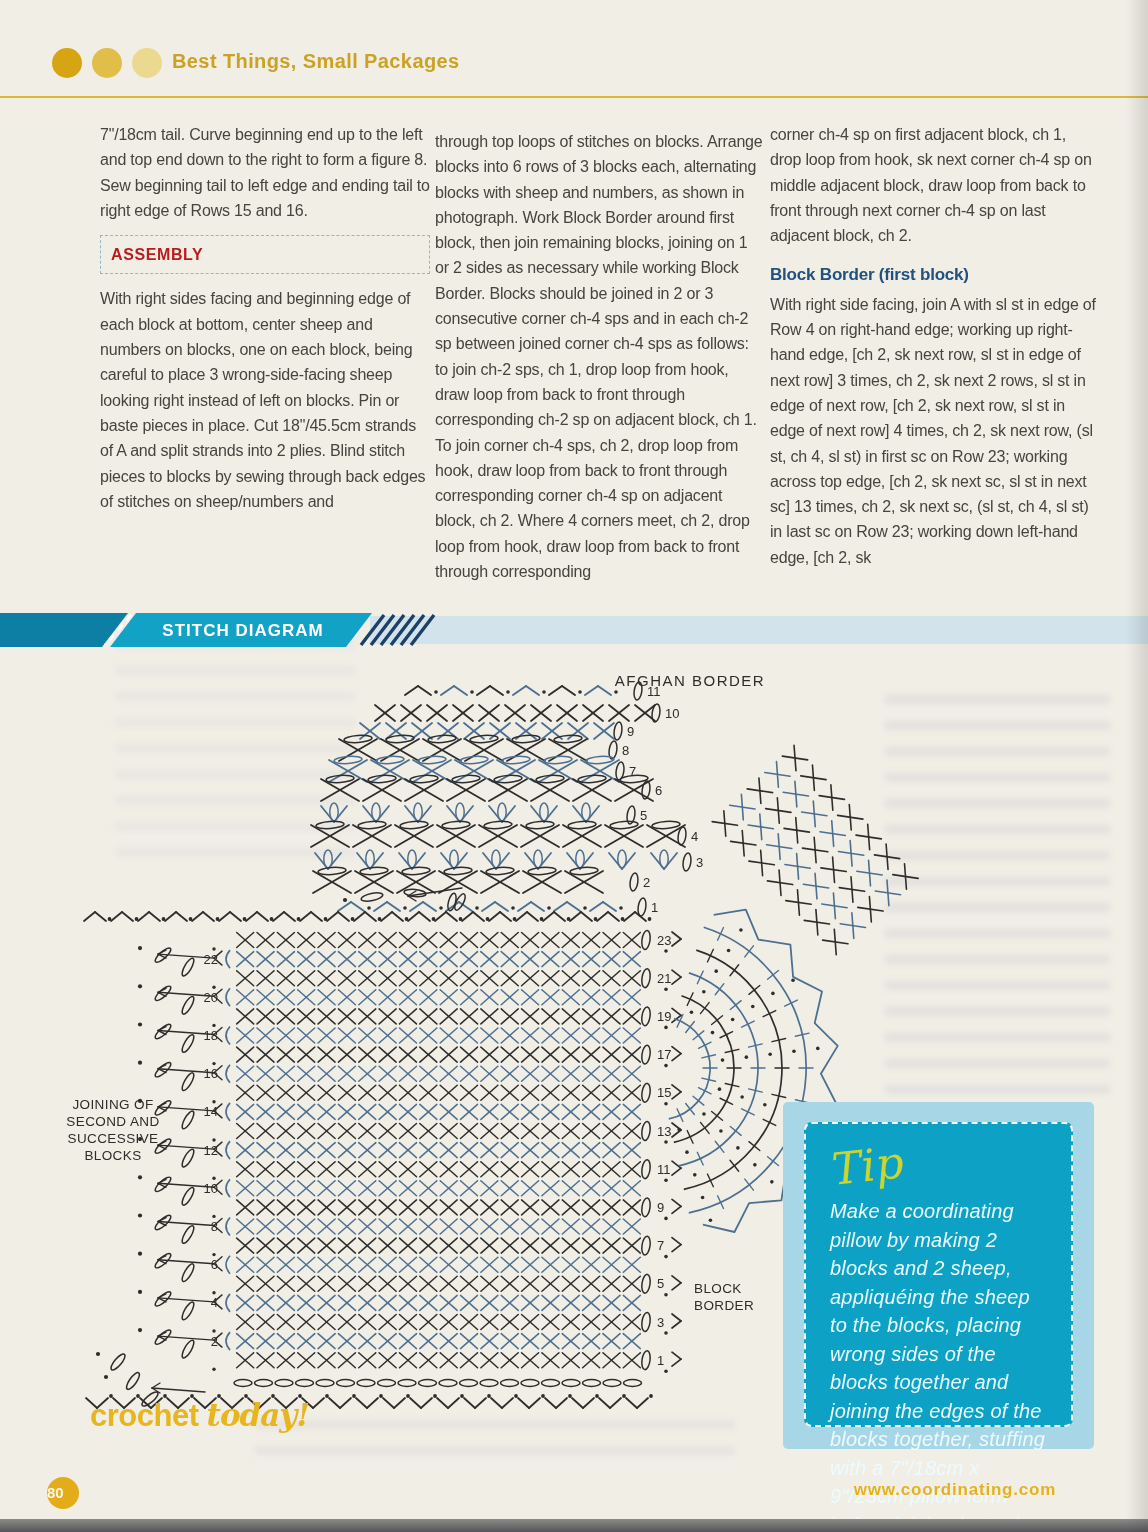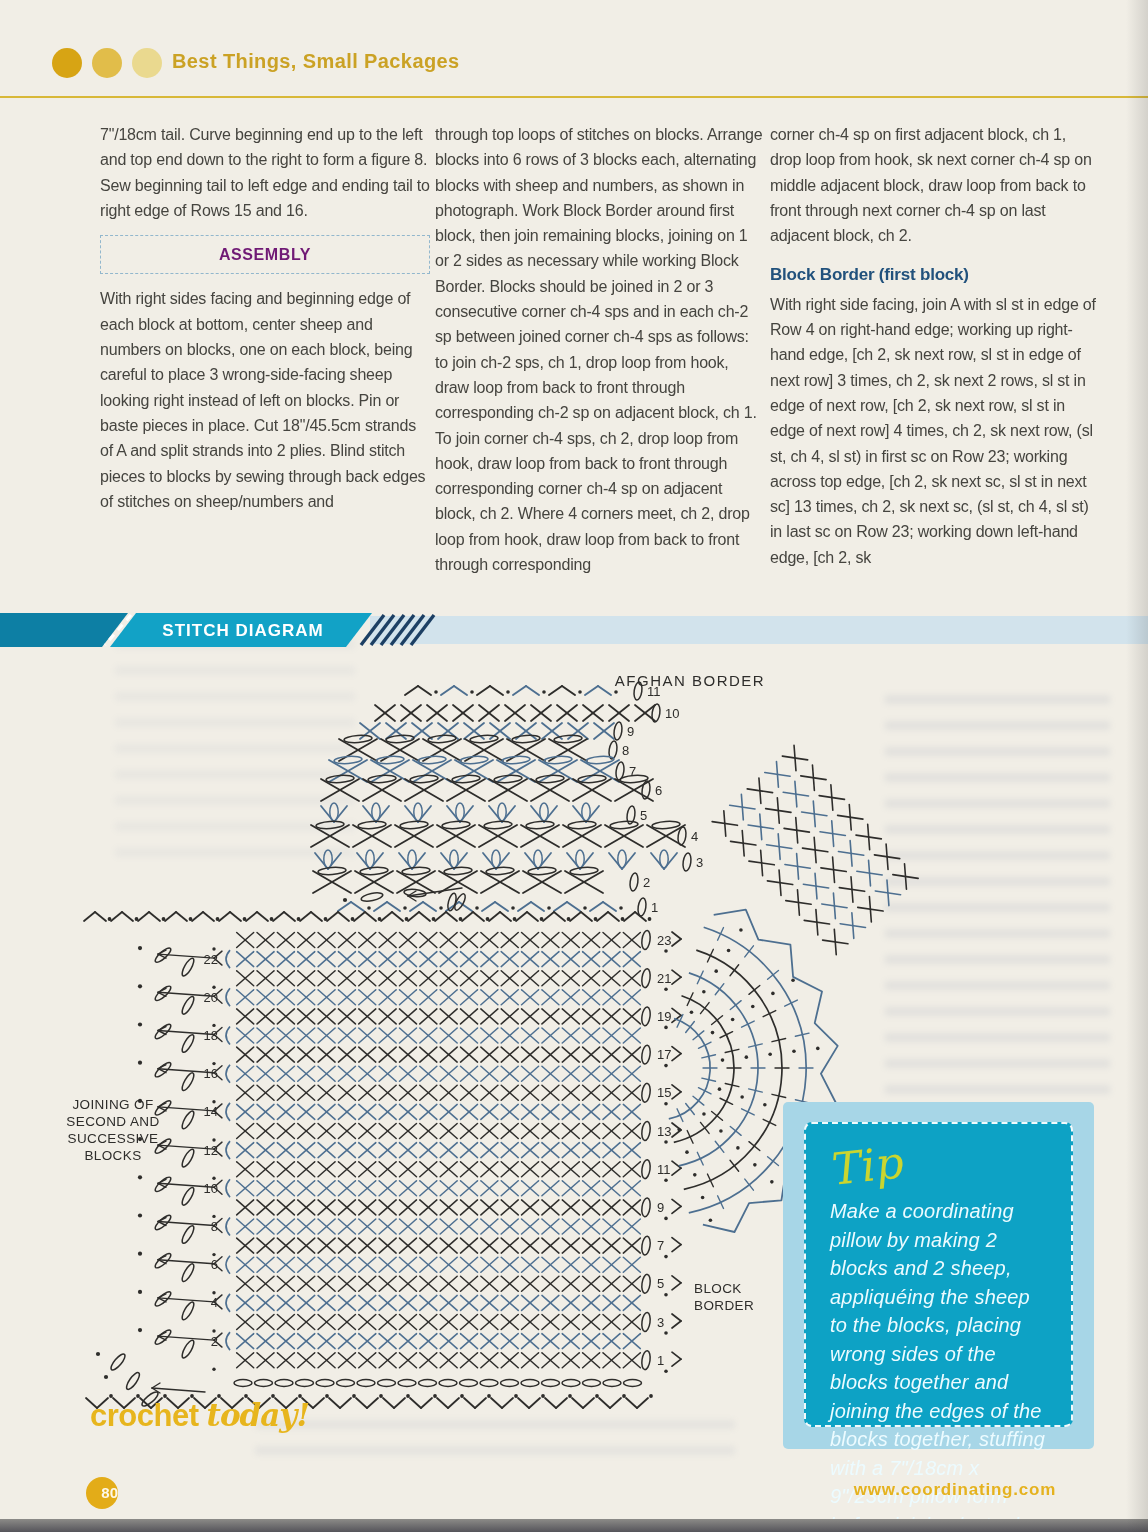--- a/index.html
+++ b/index.html
@@ -8,36 +8,36 @@
 
   
   .hdr-dot { position:absolute; width:30px; height:30px; border-radius:50%; }
   .hdr-title { position:absolute; left:172px; top:50px; font-size:20px; font-weight:600; color:#cba225; letter-spacing:.4px; }
   .hdr-rule { position:absolute; left:0; top:96px; width:100%; height:2px; background:#d8b838; }
 
   
   .col { position:absolute; top:122px; width:330px; font-size:16px; line-height:25.3px; color:#45443f; letter-spacing:-0.2px; }
   .col p { margin-bottom:12px; }
   .col .subhead { color:#21517c; font-weight:bold; font-size:17px; margin:14px 0 4px 0; letter-spacing:-0.2px; }
-  .assembly-box { border:1px dashed #92b7cd; color:#701a75; font-weight:bold; font-size:16px; letter-spacing:.6px; padding:6px 10px; margin:10px 0 12px 0;text-align:center; }
+  .assembly-box { border:1px dashed #92b7cd; color:#b91c1c; font-weight:bold; font-size:16px; letter-spacing:.6px; padding:6px 10px; margin:10px 0 12px 0; }
 
   
   .banner { position:absolute; left:0; top:613px; width:1148px; height:34px; }
 
   
   .diag-label { position:absolute; color:#2e2d2b; font-size:13.5px; letter-spacing:.4px; line-height:17px; text-align:center; }
 
   
   .tip-outer { position:absolute; left:783px; top:1102px; width:311px; height:347px; background:#a7d6e7; border-radius:5px; }
   .tip-inner { position:absolute; left:21px; top:20px; right:21px; bottom:22px; background:#0da2c5; border:2px dashed rgba(255,255,255,.95); border-radius:8px; padding:14px 20px 0 24px; }
   .tip-title { font-family:"DejaVu Serif", serif; font-style:italic; font-size:44px; color:#cad52f; transform:rotate(-6deg); display:inline-block; margin:2px 0 6px 2px; }
   .tip-text { font-style:italic; font-size:20px; line-height:28.5px; color:#ecfbff; letter-spacing:.2px; }
 
   
-  .pg-circle { position:absolute; left:47px; top:1477px; width:32px; height:32px; border-radius:50%; background:#e3ac18; color:#fdf8ea; font-size:15px; font-weight:bold; text-align:right; line-height:32px;margin-left:39px; }
+  .pg-circle { position:absolute; left:47px; top:1477px; width:32px; height:32px; border-radius:50%; background:#e3ac18; color:#fdf8ea; font-size:15px; font-weight:bold; text-align:left; line-height:32px; }
   .brand { position:absolute; left:90px; top:1397px; font-size:31px; font-weight:600; color:#e7b51d; letter-spacing:-0.5px; }
   .brand .script { font-family:"DejaVu Serif", serif; font-style:italic; font-weight:bold; letter-spacing:-1px; }
   .site-url { position:absolute; left:820px; top:1480px; width:270px; text-align:center; font-size:17px; font-weight:bold; color:#e5b21f; letter-spacing:.8px; }
 
   .bottom-bar { position:absolute; left:0; bottom:0; width:100%; height:13px; background:linear-gradient(to bottom,#8c8b88,#55545a); }
   .right-shade { position:absolute; right:0; top:0; width:22px; height:100%; background:linear-gradient(to right, rgba(0,0,0,0), rgba(60,60,60,.16)); pointer-events:none; }
 
   .ghost { position:absolute; background:repeating-linear-gradient(to bottom,#7e8aa3 0px,#7e8aa3 9px,transparent 9px,transparent 26px); filter:blur(3px); pointer-events:none; }
 
   #diagram-svg { position:absolute; left:0; top:650px; }
@@ -53,21 +53,21 @@
 
 <div class="ghost" style="left:885px; top:695px; width:225px; height:400px; opacity:.13;"></div>
 <div class="ghost" style="left:115px; top:640px; width:240px; height:230px; opacity:.07;"></div>
 <div class="ghost" style="left:255px; top:1420px; width:480px; height:45px; opacity:.10;"></div>
 
 <div class="col" style="left:100px;">
   <p>7"/18cm tail. Curve beginning end up to the left and top end down to the right to form a figure 8. Sew beginning tail to left edge and ending tail to right edge of Rows 15 and 16.</p>
   <div class="assembly-box">ASSEMBLY</div>
   <p>With right sides facing and beginning edge of each block at bottom, center sheep and numbers on blocks, one on each block, being careful to place 3 wrong-side-facing sheep looking right instead of left on blocks. Pin or baste pieces in place. Cut 18"/45.5cm strands of A and split strands into 2 plies. Blind stitch pieces to blocks by sewing through back edges of stitches on sheep/numbers and</p>
 </div>
-<div class="col" style="left:435px;">
+<div class="col" style="left:435px;margin-top:7px;">
   <p>through top loops of stitches on blocks. Arrange blocks into 6 rows of 3 blocks each, alternating blocks with sheep and numbers, as shown in photograph. Work Block Border around first block, then join remaining blocks, joining on 1 or 2 sides as necessary while working Block Border. Blocks should be joined in 2 or 3 consecutive corner ch-4 sps and in each ch-2 sp between joined corner ch-4 sps as follows: to join ch-2 sps, ch 1, drop loop from hook, draw loop from back to front through corresponding ch-2 sp on adjacent block, ch 1. To join corner ch-4 sps, ch 2, drop loop from hook, draw loop from back to front through corresponding corner ch-4 sp on adjacent block, ch 2. Where 4 corners meet, ch 2, drop loop from hook, draw loop from back to front through corresponding</p>
 </div>
 <div class="col" style="left:770px;">
   <p>corner ch-4 sp on first adjacent block, ch 1, drop loop from hook, sk next corner ch-4 sp on middle adjacent block, draw loop from back to front through next corner ch-4 sp on last adjacent block, ch 2.</p>
   <div class="subhead">Block Border (first block)</div>
   <p>With right side facing, join A with sl st in edge of Row 4 on right-hand edge; working up right-hand edge, [ch 2, sk next row, sl st in edge of next row] 3 times, ch 2, sk next 2 rows, sl st in edge of next row, [ch 2, sk next row, sl st in edge of next row] 4 times, ch 2, sk next row, (sl st, ch 4, sl st) in first sc on Row 23; working across top edge, [ch 2, sk next sc, sl st in next sc] 13 times, ch 2, sk next sc, (sl st, ch 4, sl st) in last sc on Row 23; working down left-hand edge, [ch 2, sk</p>
 </div>
 
 <svg class="banner" viewBox="0 0 1148 34">
   <rect x="370" y="3" width="778" height="28" fill="#d2e3ec"></rect>

